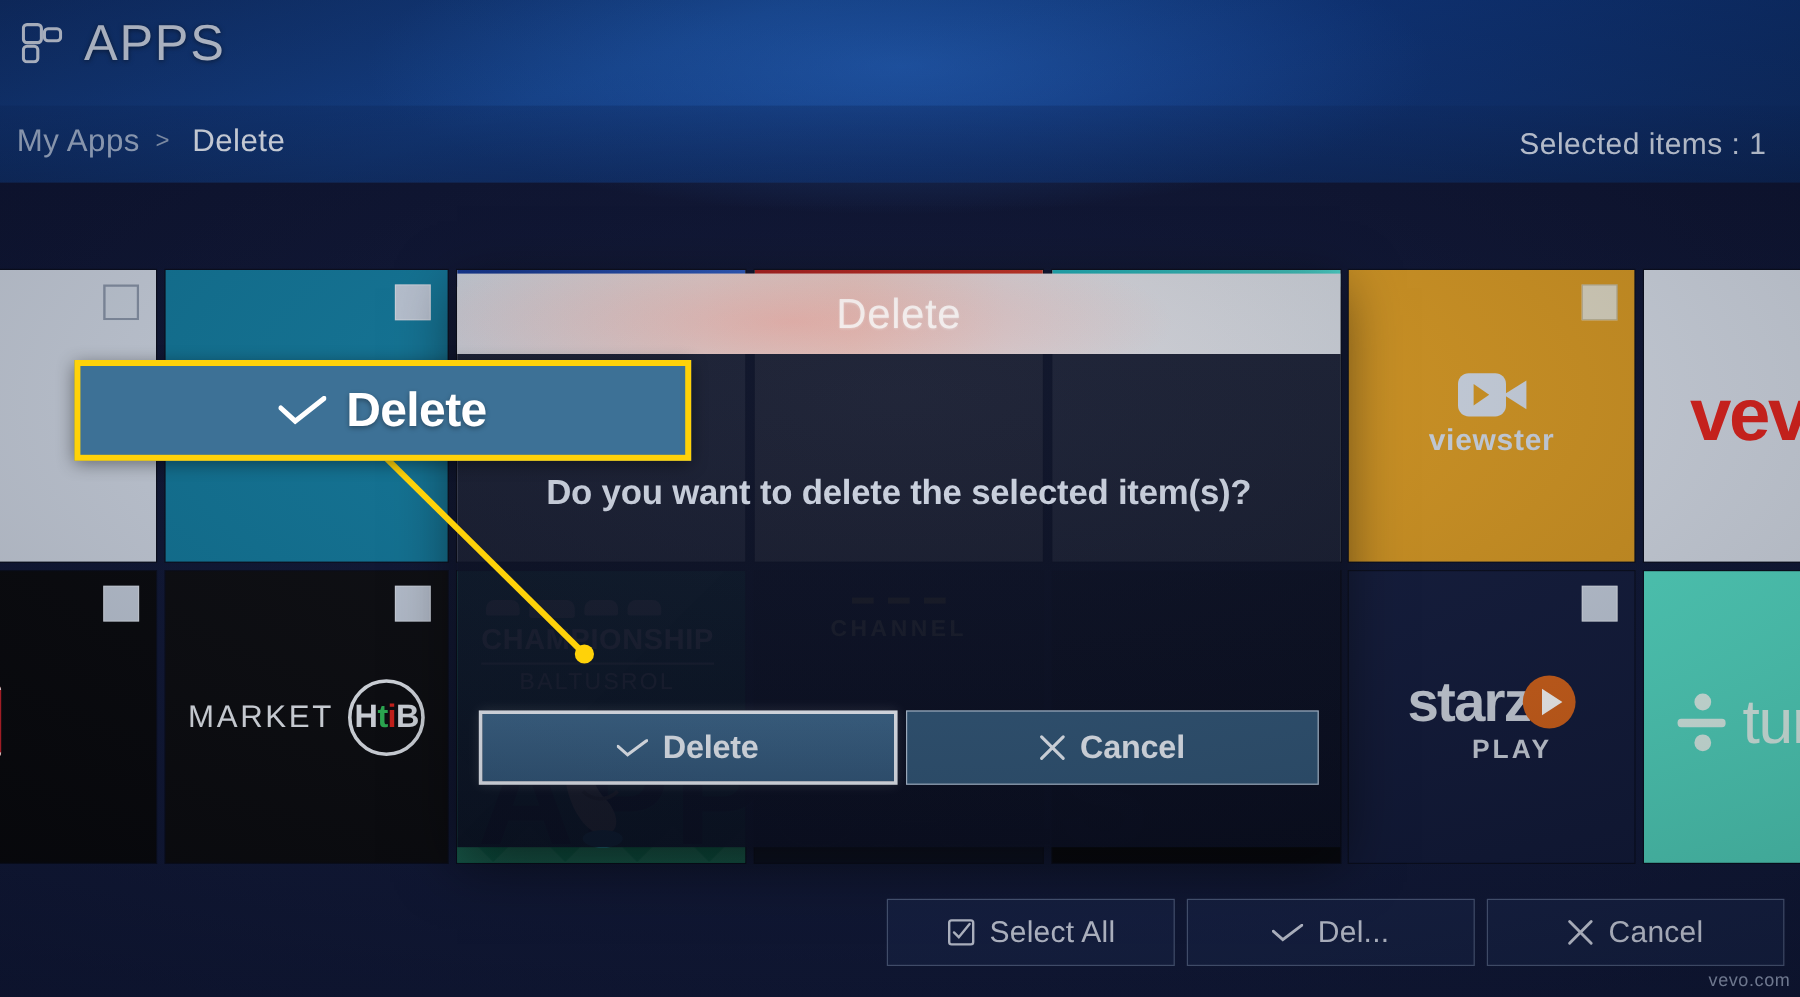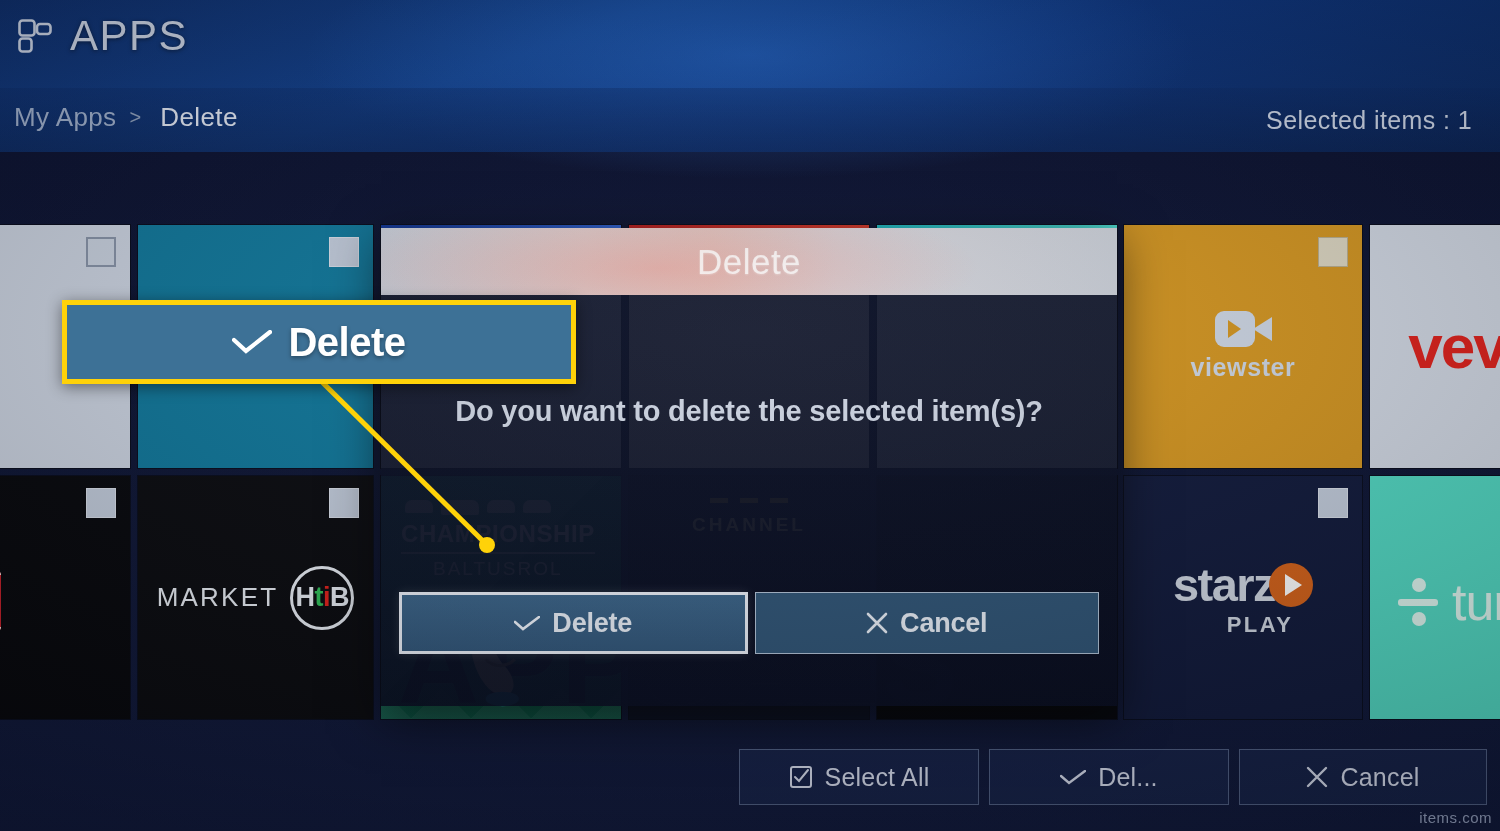--- a/index.html
+++ b/index.html
@@ -499,14 +499,14 @@
 
   <div id="callout">
     <svg class="callout-check" viewBox="0 0 40 24">
       <path d="M2 10 L14 21 L38 2" stroke="#ffffff" stroke-width="4.2" fill="none" stroke-linecap="round"></path>
     </svg>
     <span class="callout-label">Delete</span>
   </div>
 
   <div class="bg-vign"></div>
 
-  <div id="corner-wm">items.com</div>
+  <div id="corner-wm">vevo.com</div>
 </div>
 
 </body></html>

